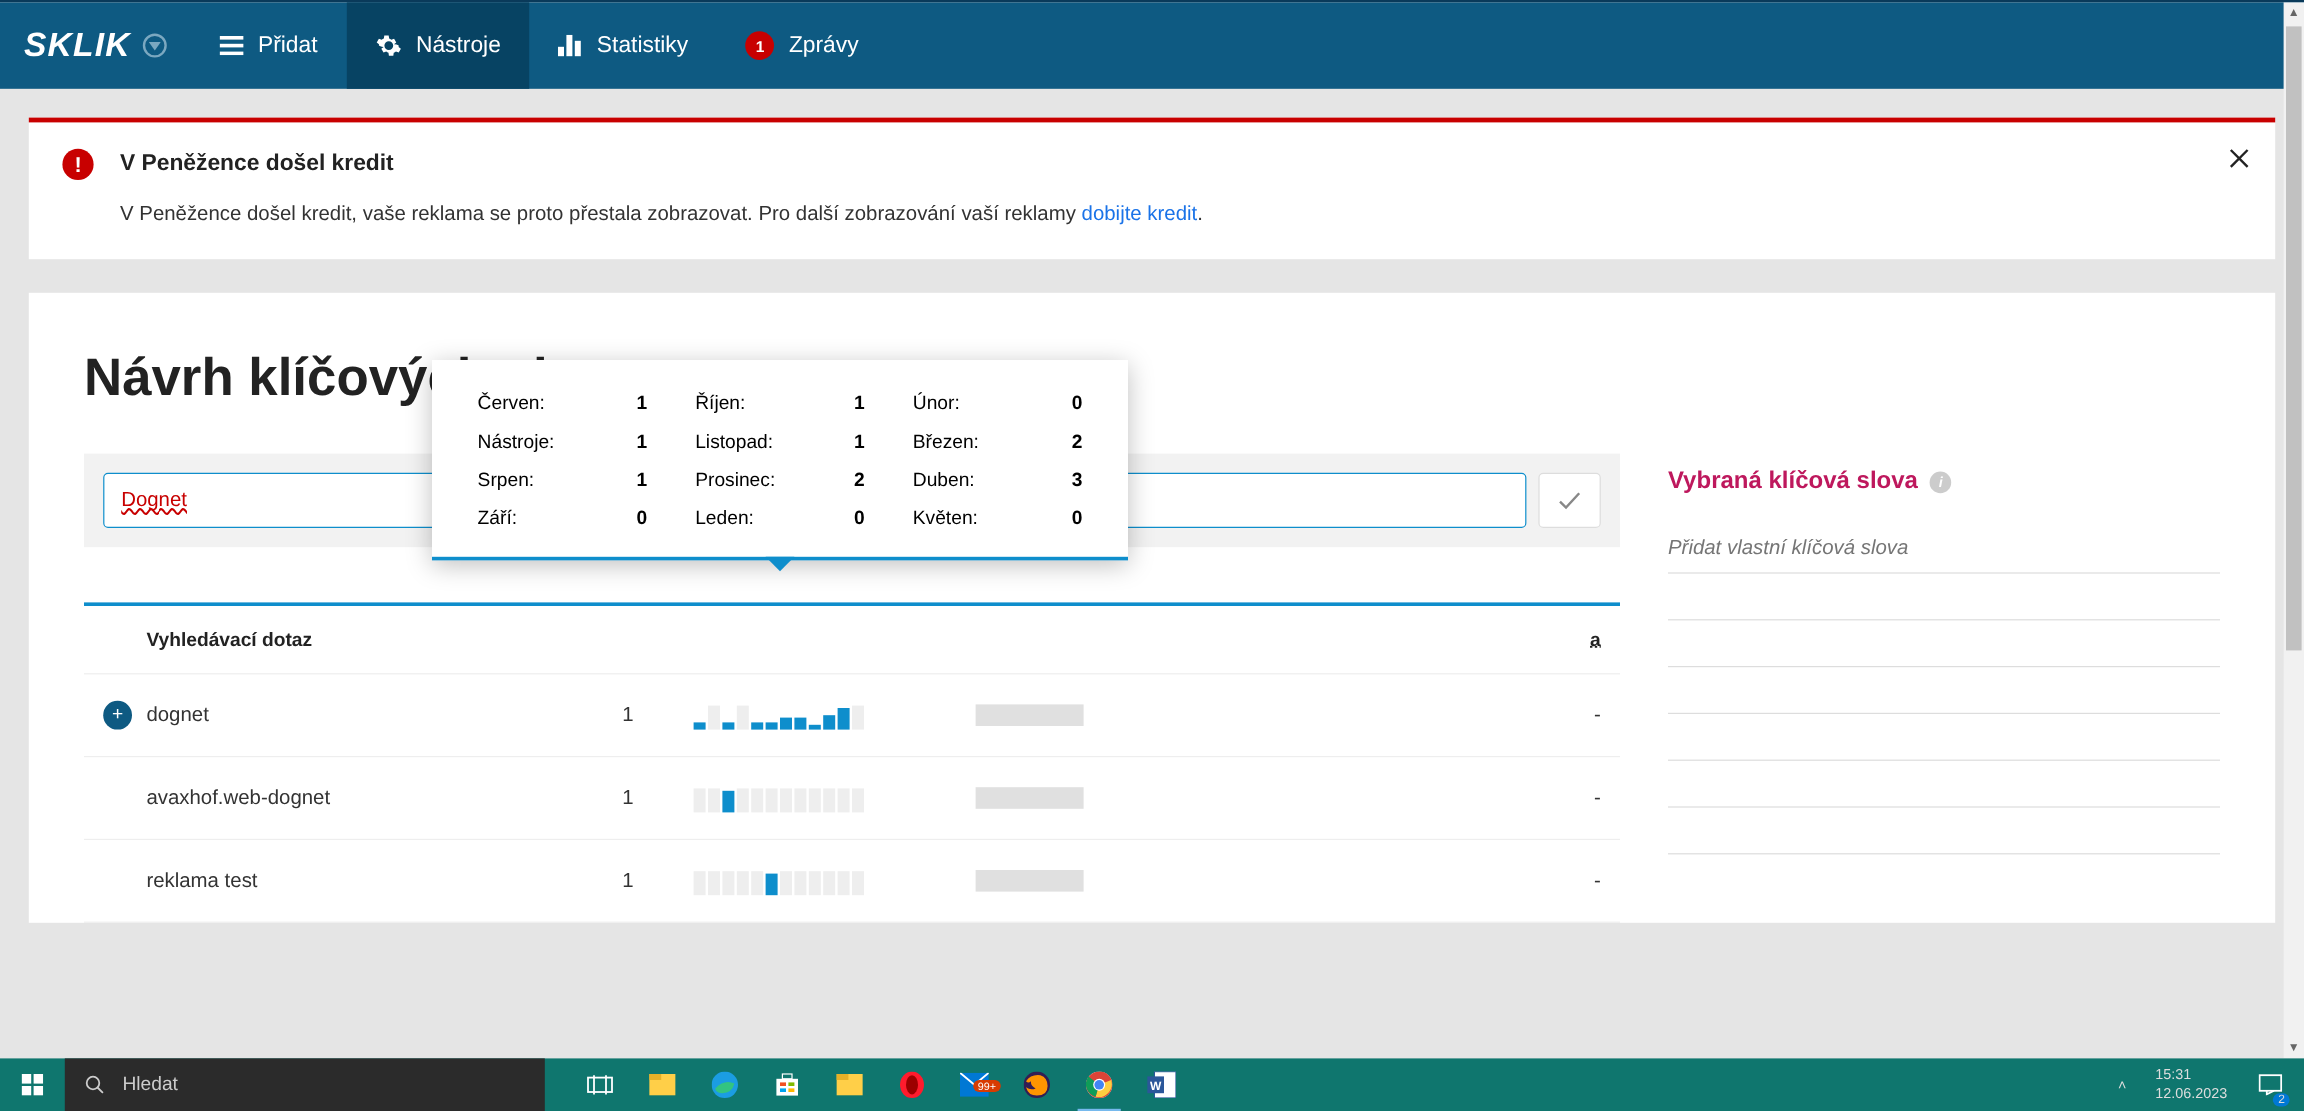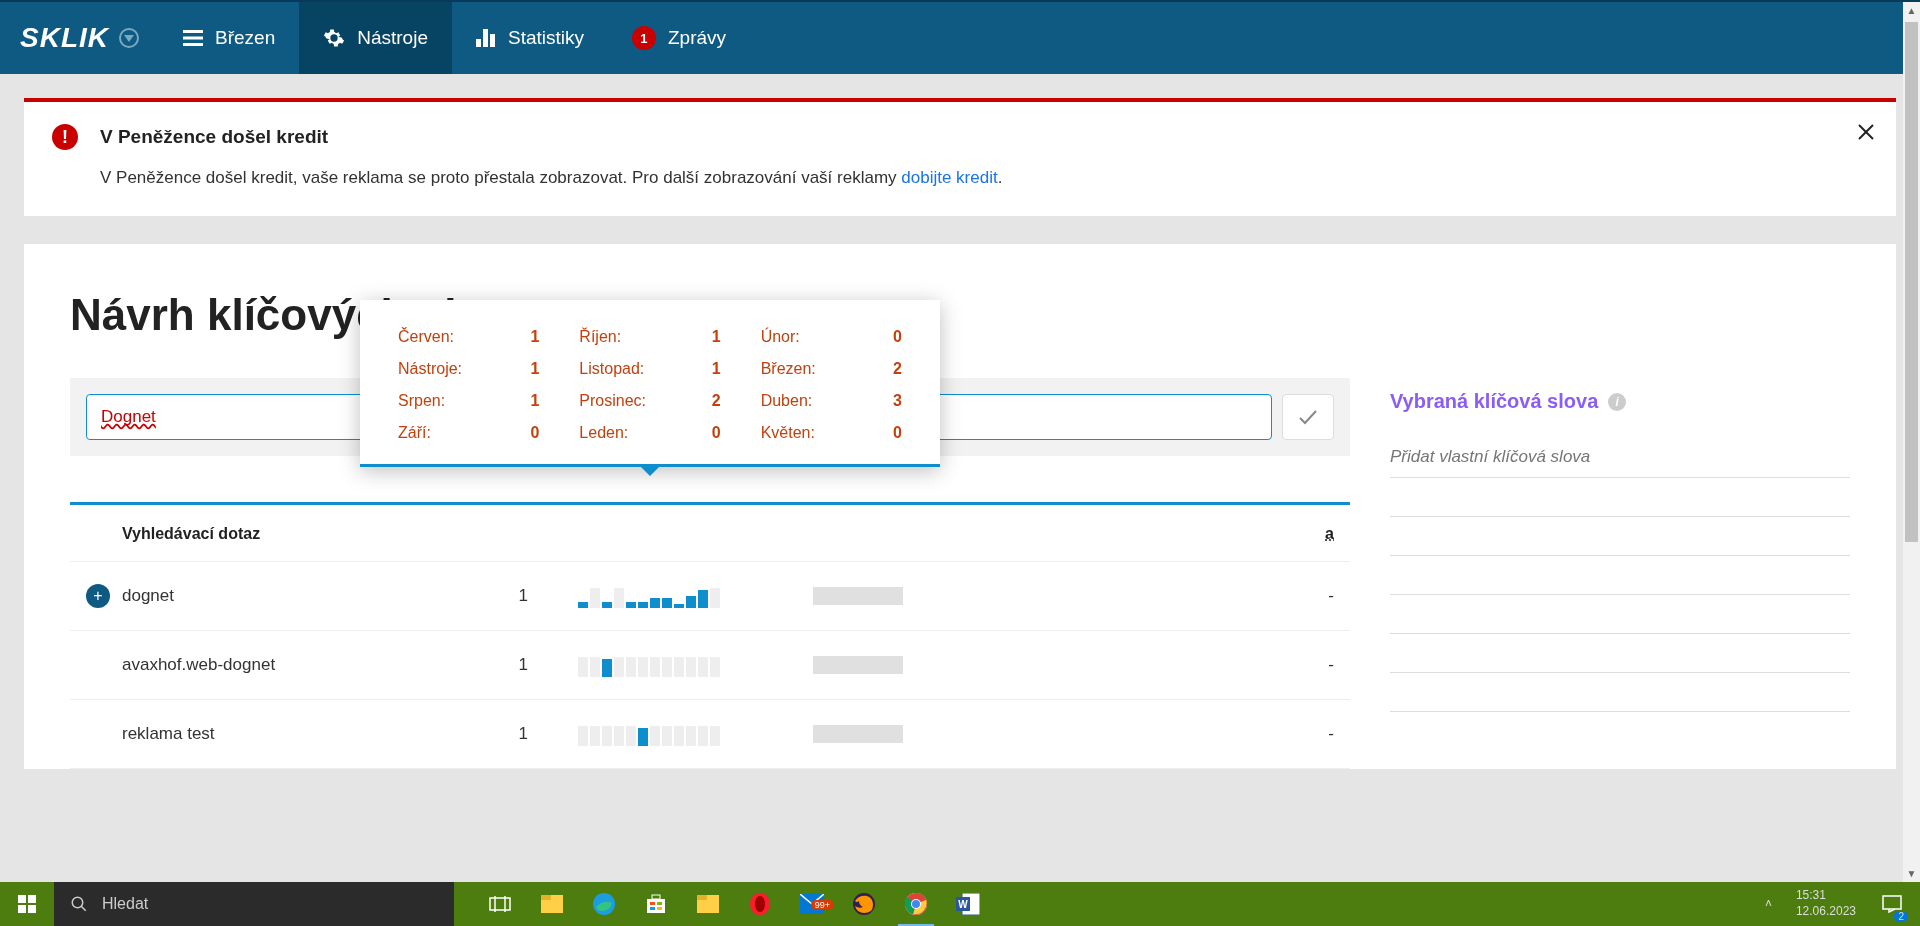--- a/index.html
+++ b/index.html
@@ -49,31 +49,31 @@
 .kw-text{margin-left:12px;font-size:17px;color:#333;flex:0 0 286px}
 .search-val{flex:0 0 120px;text-align:right;font-size:17px;color:#333}
 .trend{flex:0 0 240px;padding-left:50px;display:flex;align-items:flex-end;gap:2px;height:24px}
 .trend-bar{width:10px;background:#0e8ecc}
 .trend-empty{width:10px;height:20px;background:#eee}
 .bid-block{flex:0 0 180px;display:flex;justify-content:center}
 .bid-placeholder{width:90px;height:18px;background:#e0e0e0}
 .comp-val{flex:1;text-align:right;padding-right:16px;font-size:17px;color:#333}
 .right-col{width:460px;padding-top:100px}
 .sel-head{display:flex;align-items:center;gap:10px;margin-bottom:24px}
-.sel-title{font-size:20px;font-weight:bold;color:#8b5cf6}
+.sel-title{font-size:20px;font-weight:bold;color:#be185d}
 .info-icon{width:18px;height:18px;background:#ccc;border-radius:50%;display:flex;align-items:center;justify-content:center;color:#fff;font-size:12px;font-style:italic;font-weight:bold}
 .sel-input{width:100%;border:none;border-bottom:1px solid #ddd;padding:10px 0;font-size:17px;font-style:italic;color:#999;outline:none}
 .sel-line{height:1px;background:#ddd;margin-top:38px}
 .tooltip-overlay{position:absolute;left:360px;top:300px;width:580px;background:#fff;box-shadow:0 4px 20px rgba(0,0,0,.25);border-bottom:3px solid #0e8ecc;padding:28px 38px 22px;z-index:50}
 .tooltip-grid{display:flex;gap:40px}
 .tooltip-col{flex:1;display:flex;flex-direction:column;gap:14px}
-.tooltip-row{display:flex;justify-content:space-between;font-size:16px;color:#c2410c}
+.tooltip-row{display:flex;justify-content:space-between;font-size:16px;color:#000000}
 .tooltip-row b{font-weight:bold}
 .tooltip-tri{position:absolute;bottom:-12px;left:278px;width:0;height:0;border-left:12px solid transparent;border-right:12px solid transparent;border-top:12px solid #0e8ecc}
-.taskbar{position:absolute;bottom:0;left:0;right:0;height:44px;background:#4d7c0f;display:flex;align-items:center;color:#fff}
+.taskbar{position:absolute;bottom:0;left:0;right:0;height:44px;background:#0f766e;display:flex;align-items:center;color:#fff}
 .tb-start{width:54px;height:100%;display:flex;align-items:center;justify-content:center;cursor:pointer}
 .tb-search{width:400px;height:100%;background:#2b2b2b;display:flex;align-items:center;padding:0 16px;gap:14px;font-size:16px;color:#ccc;cursor:text}
 .tb-icons{display:flex;height:100%;margin-left:20px}
 .tb-icon{width:52px;height:100%;display:flex;align-items:center;justify-content:center;cursor:pointer;position:relative}
 .tb-icon.active::after{content:'';position:absolute;bottom:0;left:8px;right:8px;height:2px;background:#76b9ed}
 .tb-right{margin-left:auto;display:flex;align-items:center;height:100%;padding-right:6px;font-size:12px;color:#ddd}
 .tb-time{text-align:left;line-height:1.3;padding:0 14px}
 .tb-notif{width:44px;height:100%;display:flex;align-items:center;justify-content:center;position:relative}
 .tb-notif-badge{position:absolute;bottom:4px;right:6px;background:#0078d4;border-radius:8px;padding:0 4px;font-size:10px}
 .scrollbar{position:absolute;right:0;top:2px;bottom:44px;width:17px;background:#f1f1f1}
@@ -98,21 +98,21 @@
   </div>
   <nav class="nav">
     <div class="nav-item">
       <span class="nav-icon">
         <svg width="20" height="16" viewBox="0 0 20 16" fill="#fff">
             <rect width="20" height="3"></rect>
             <rect y="6.5" width="20" height="3"></rect>
             <rect y="13" width="20" height="3"></rect>
           </svg>
       </span>
-      <span>Březen</span>
+      <span>Přidat</span>
     </div>
     <div class="nav-item active">
       <span class="nav-icon">
         <svg width="22" height="22" viewBox="0 0 24 24" fill="#fff">
             <path d="M12 8a4 4 0 100 8 4 4 0 000-8zm9 4a7 7 0 01-.1 1.2l2.1 1.6-2 3.5-2.5-1a7 7 0 01-2 1.2l-.4 2.7h-4l-.4-2.7a7 7 0 01-2-1.2l-2.5 1-2-3.5 2.1-1.6A7 7 0 013 12a7 7 0 01.1-1.2L1 9.2l2-3.5 2.5 1a7 7 0 012-1.2L7.9 2.8h4l.4 2.7a7 7 0 012 1.2l2.5-1 2 3.5-2.1 1.6A7 7 0 0121 12z"></path>
           </svg>
       </span>
       <span>Nástroje</span>
     </div>
     <div class="nav-item">

